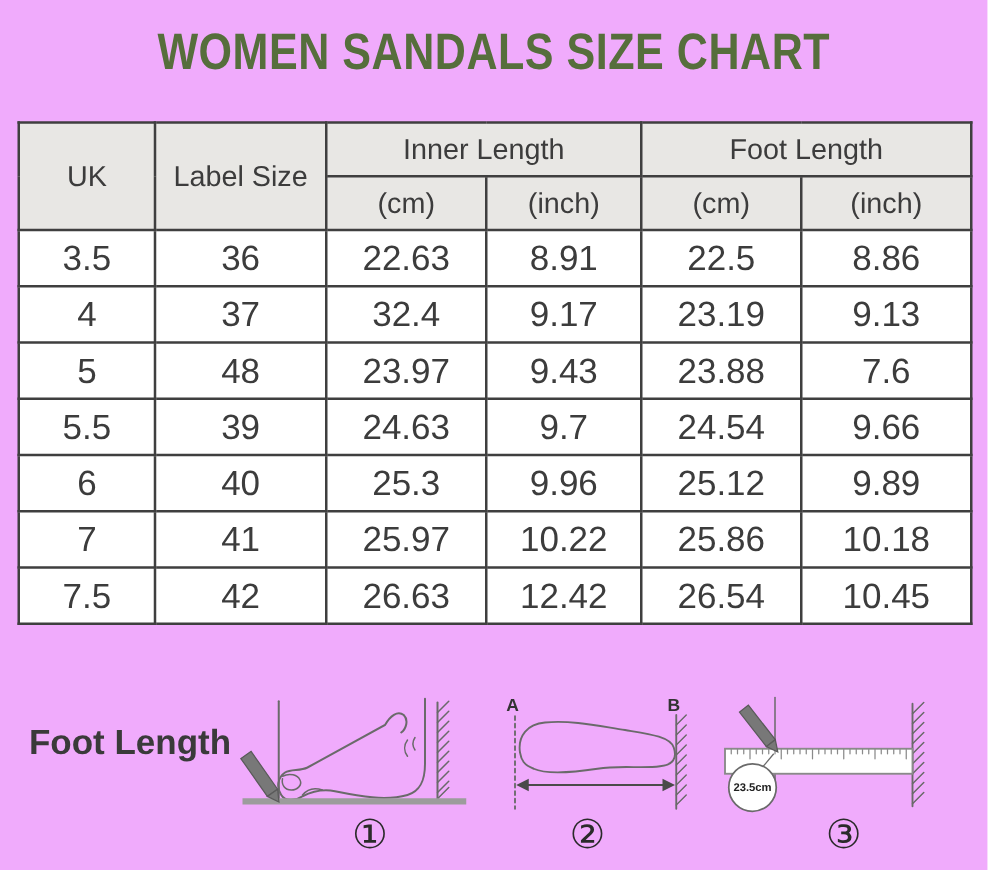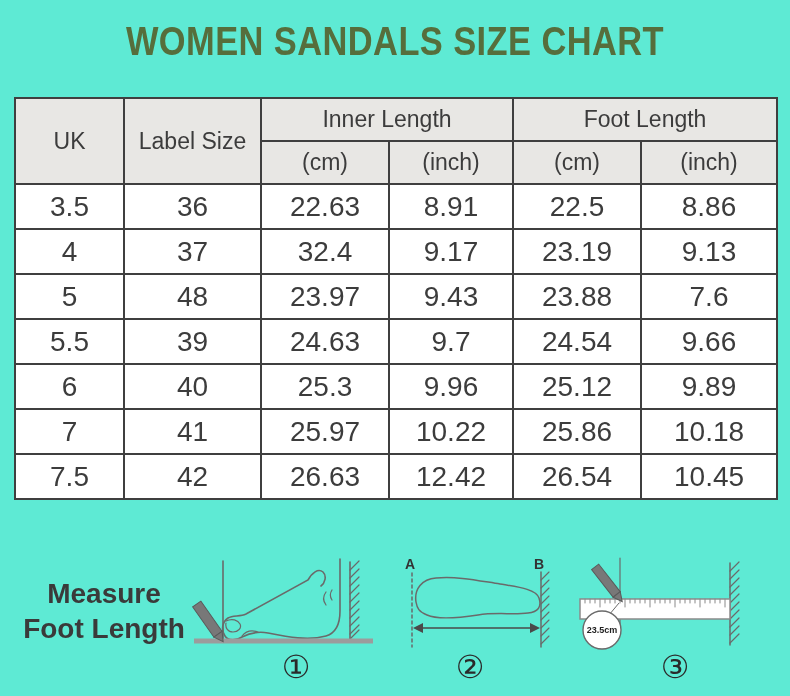--- a/index.html
+++ b/index.html
@@ -1,18 +1,18 @@
 <!DOCTYPE html>
 <html><head>
 <meta charset="utf-8">
 <style>
   * { box-sizing: border-box; }
   html,body { margin:0; padding:0; background:#ffffff; }
   .page {
-    position:relative; width:790px; height:696px; background:#5eead4;
+    position:relative; width:790px; height:696px; background:#f0abfc;
     font-family:"Liberation Sans", sans-serif; overflow:hidden;
   }
   .title {
     position:absolute; top:18px; left:0; width:790px; margin:0;
     text-align:center; font-size:41px; font-weight:800; color:#566e3c;
     transform:scaleX(0.84); transform-origin:50% 50%;
     letter-spacing:0.5px; white-space:nowrap;
   }
   table.size-table {
     position:absolute; left:14px; top:97px; width:762px;
@@ -128,21 +128,20 @@
         <td>42</td>
         <td>26.63</td>
         <td>12.42</td>
         <td>26.54</td>
         <td>10.45</td>
       </tr>
     </tbody>
   </table>
 
   <div class="measure-label">
-    <div>Measure</div>
     <div>Foot Length</div>
   </div>
 
   <div class="diagram d1">
     <svg width="190" height="100" viewBox="0 0 190 100">
       <g stroke="#6a6a6a" stroke-width="1.6" fill="none" stroke-linecap="round">
         <line x1="33" y1="8" x2="33" y2="87"></line>
         <line x1="160" y1="9" x2="160" y2="86"></line>
         <path stroke-width="1.2" d="M160 17l9-9M160 25l9-9M160 33l9-9M160 41l9-9M160 49l9-9M160 57l9-9M160 65l9-9M160 73l9-9M160 81l9-9M160 86l9-9"></path>
         <path d="M150 6 L150 58 C150 72 146 80 136 83 C118 88 98 84 78 80 C68 78 60 80 52 84 C46 88 38 88 35 83 C31 77 32 69 38 65 C43 62 50 64 56 61 L118 27 C122 20 128 15 133 19 C137 23 135 30 131 33"></path>

